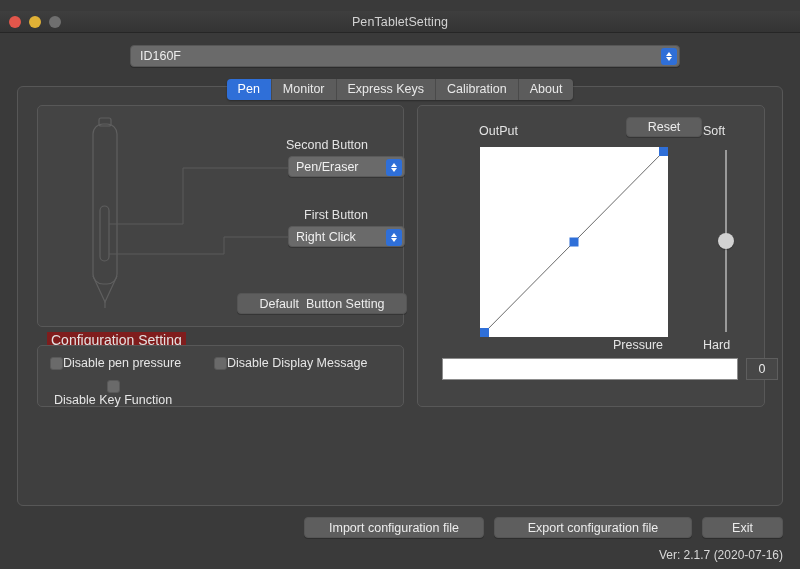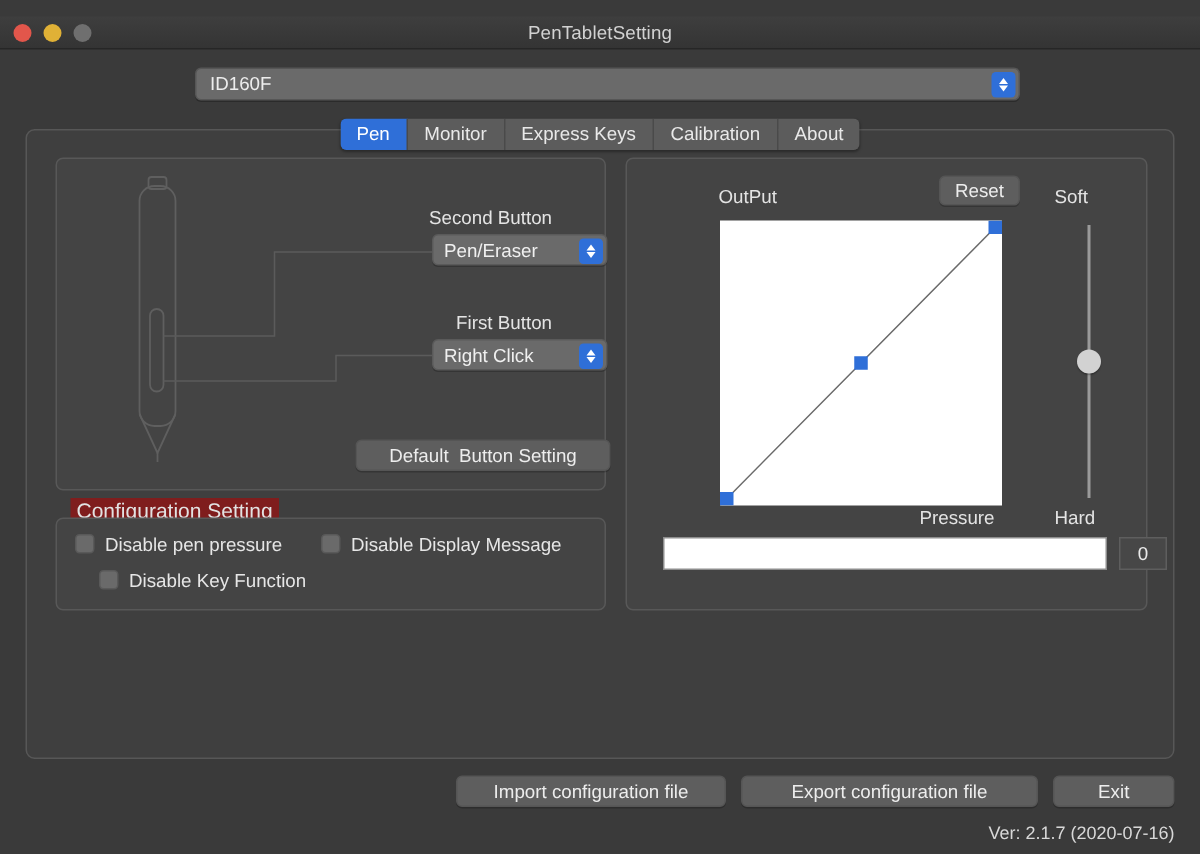--- a/index.html
+++ b/index.html
@@ -124,33 +124,33 @@
     display: flex; align-items: center; justify-content: center;
     box-shadow: 0 1px 0 rgba(0,0,0,.22);
     white-space: pre;
   }
   .btn-default {
     position: absolute; left: 199px; top: 187px;
     width: 170px; height: 21px;
   }
 
   
-  .cb-row { position: absolute; display: flex; align-items: flex-start; gap: 7px; }
+  .cb-row { position: absolute; display: flex; align-items: center; }
   .cb-r1a { left: 12px; top: 10px; }
   .cb-r1b { left: 176px; top: 10px; }
-  .cb-r2a { left: 28px; top: 34px; }
+  .cb-r2a { left: 16px; top: 34px; flex-direction: column; }
   .cbox {
     width: 13px; height: 13px; border-radius: 3px;
     background: #6a6a6a; border: 1px solid #595959;
   }
   .cb-txt { font-size: 12.5px; color: #e6e6e6; }
 
   
   .output-lbl { position: absolute; left: 61px; top: 18px; font-size: 12.5px; color: #e4e4e4; }
-  .reset-btn  { position: absolute; left: 208px; top: 11px; width: 54px; height: 20px; text-align: right; }
+  .reset-btn  { position: absolute; left: 208px; top: 11px; width: 76px; height: 20px; text-align: right; }
   .soft-lbl   { position: absolute; left: 285px; top: 18px; font-size: 12.5px; color: #e4e4e4; }
   .hard-lbl   { position: absolute; left: 285px; top: 232px; font-size: 12.5px; color: #e4e4e4; }
   .pressure-lbl { position: absolute; left: 195px; top: 232px; font-size: 12.5px; color: #e4e4e4; }
 
   .graph {
     position: absolute; left: 62px; top: 41px;
     width: 188px; height: 190px;
     background: #ffffff;
   }
   .graph svg { display: block; }

